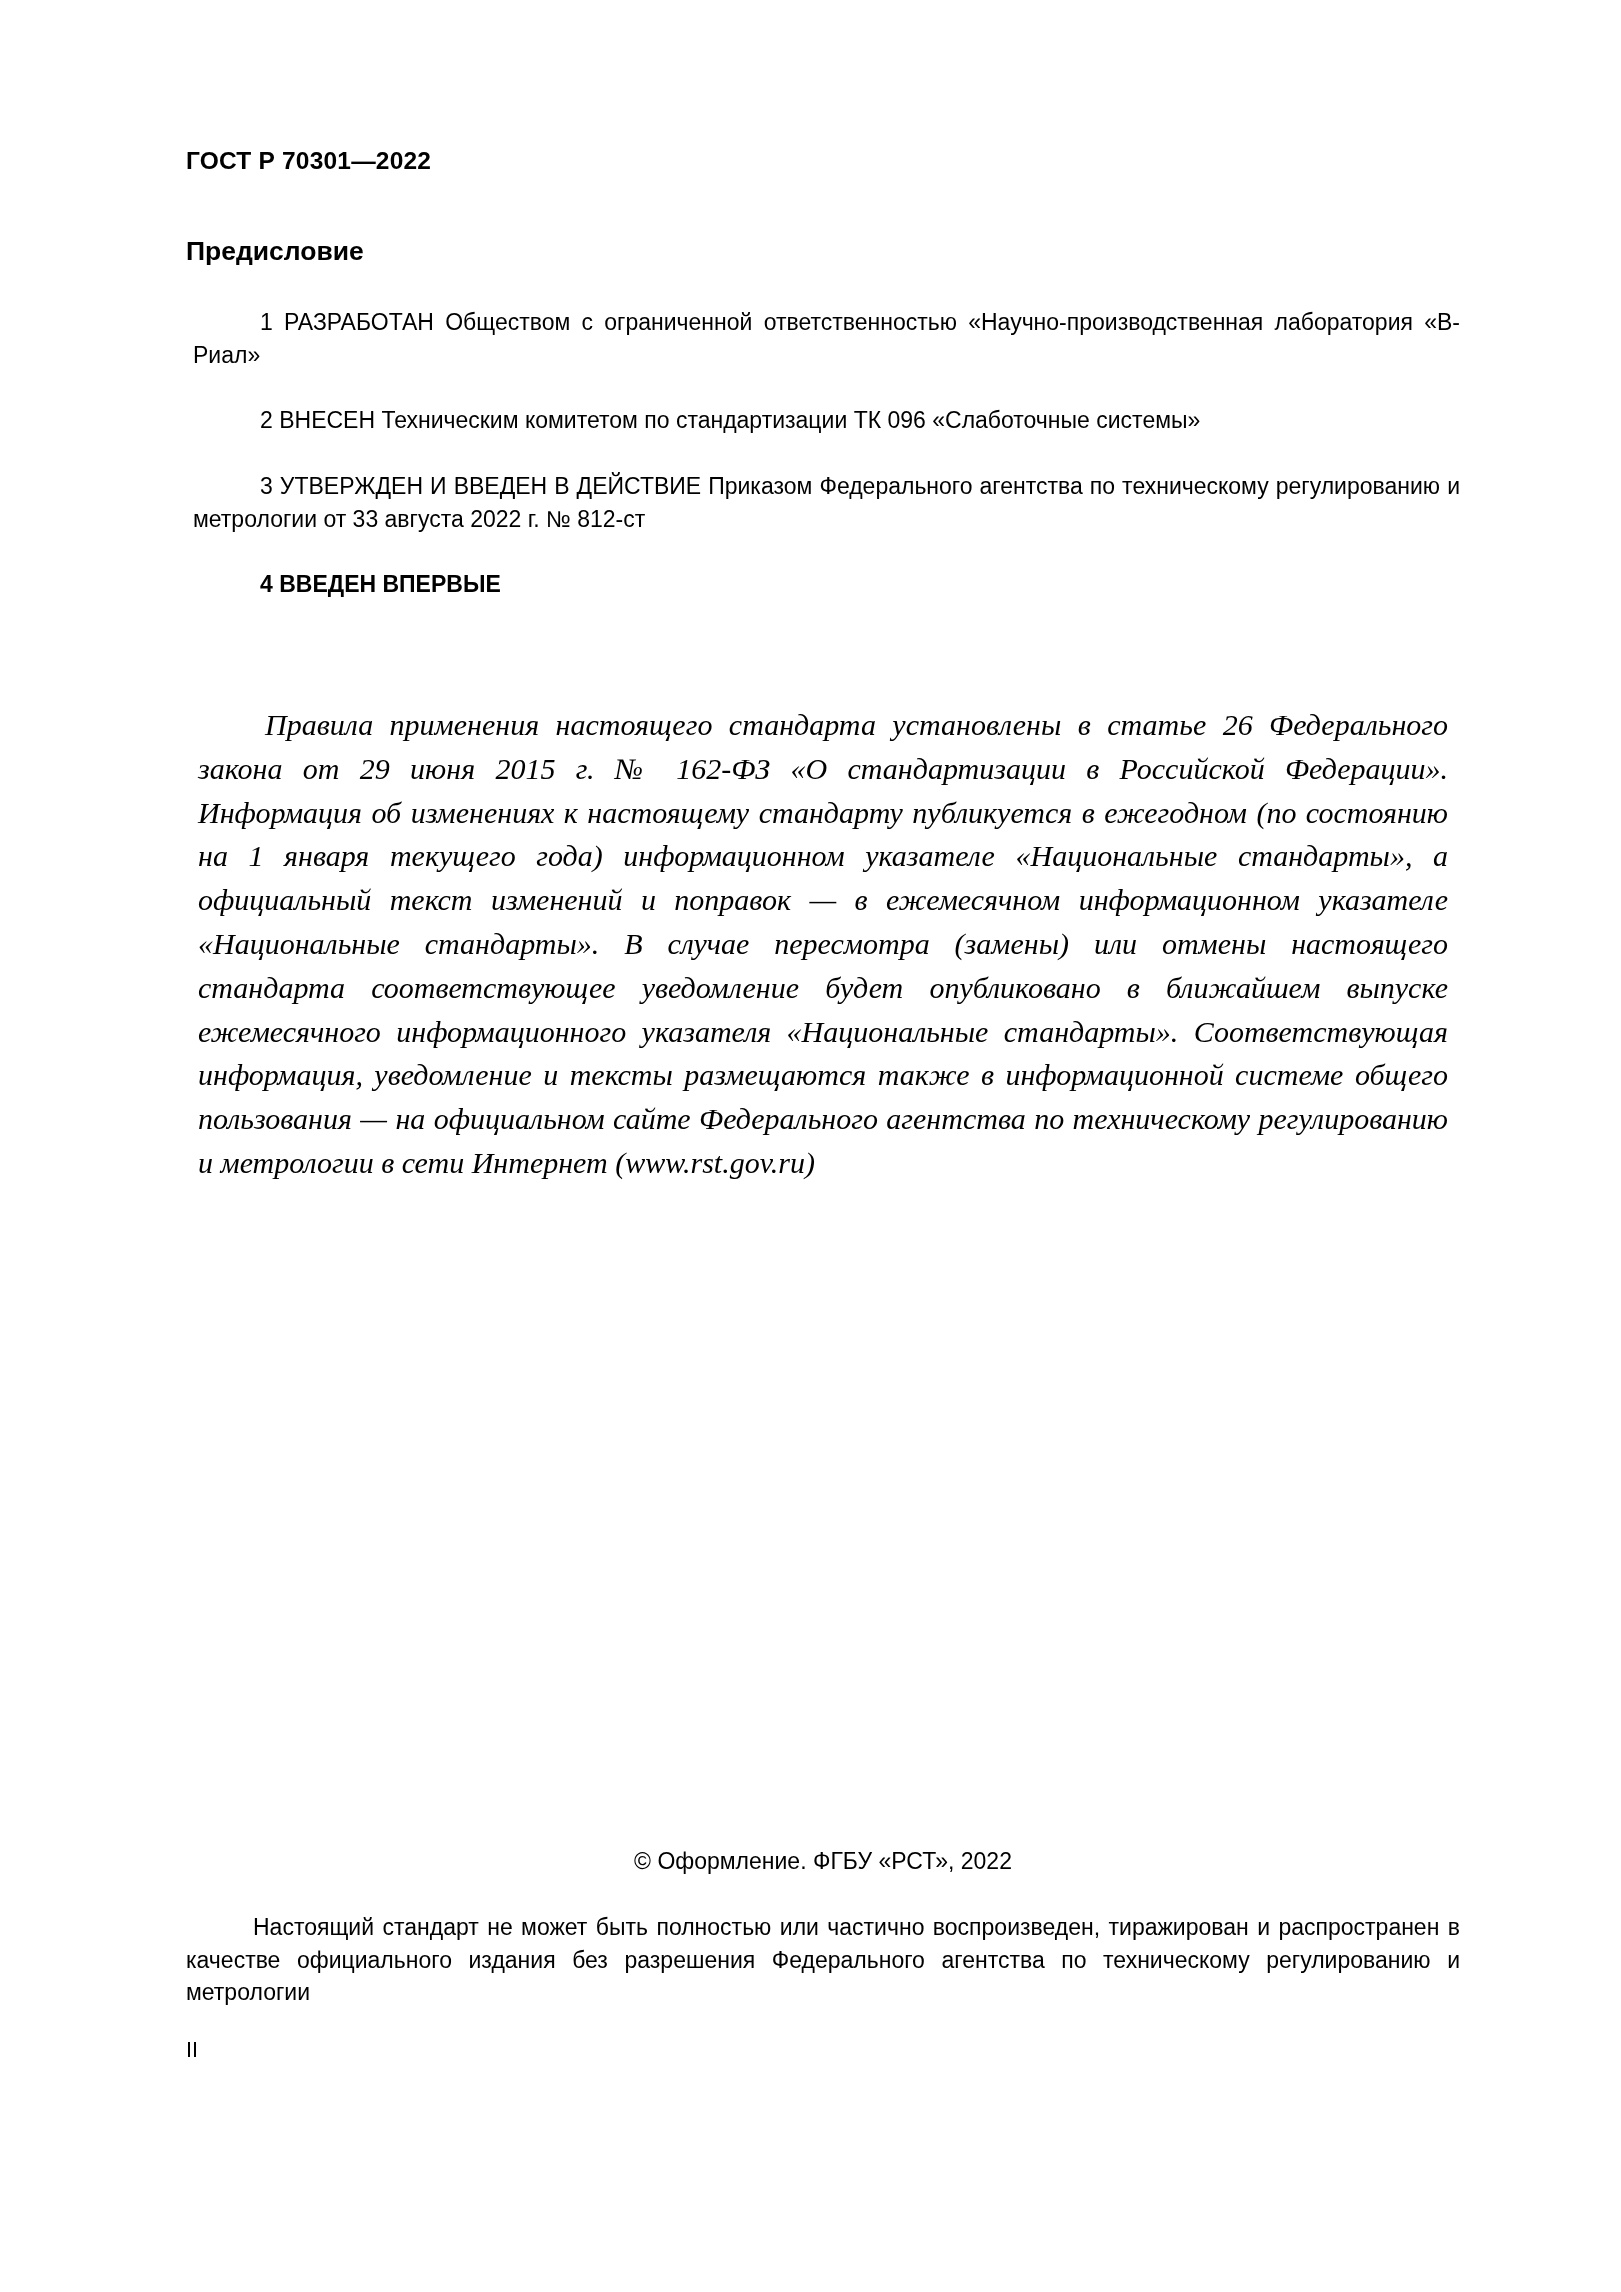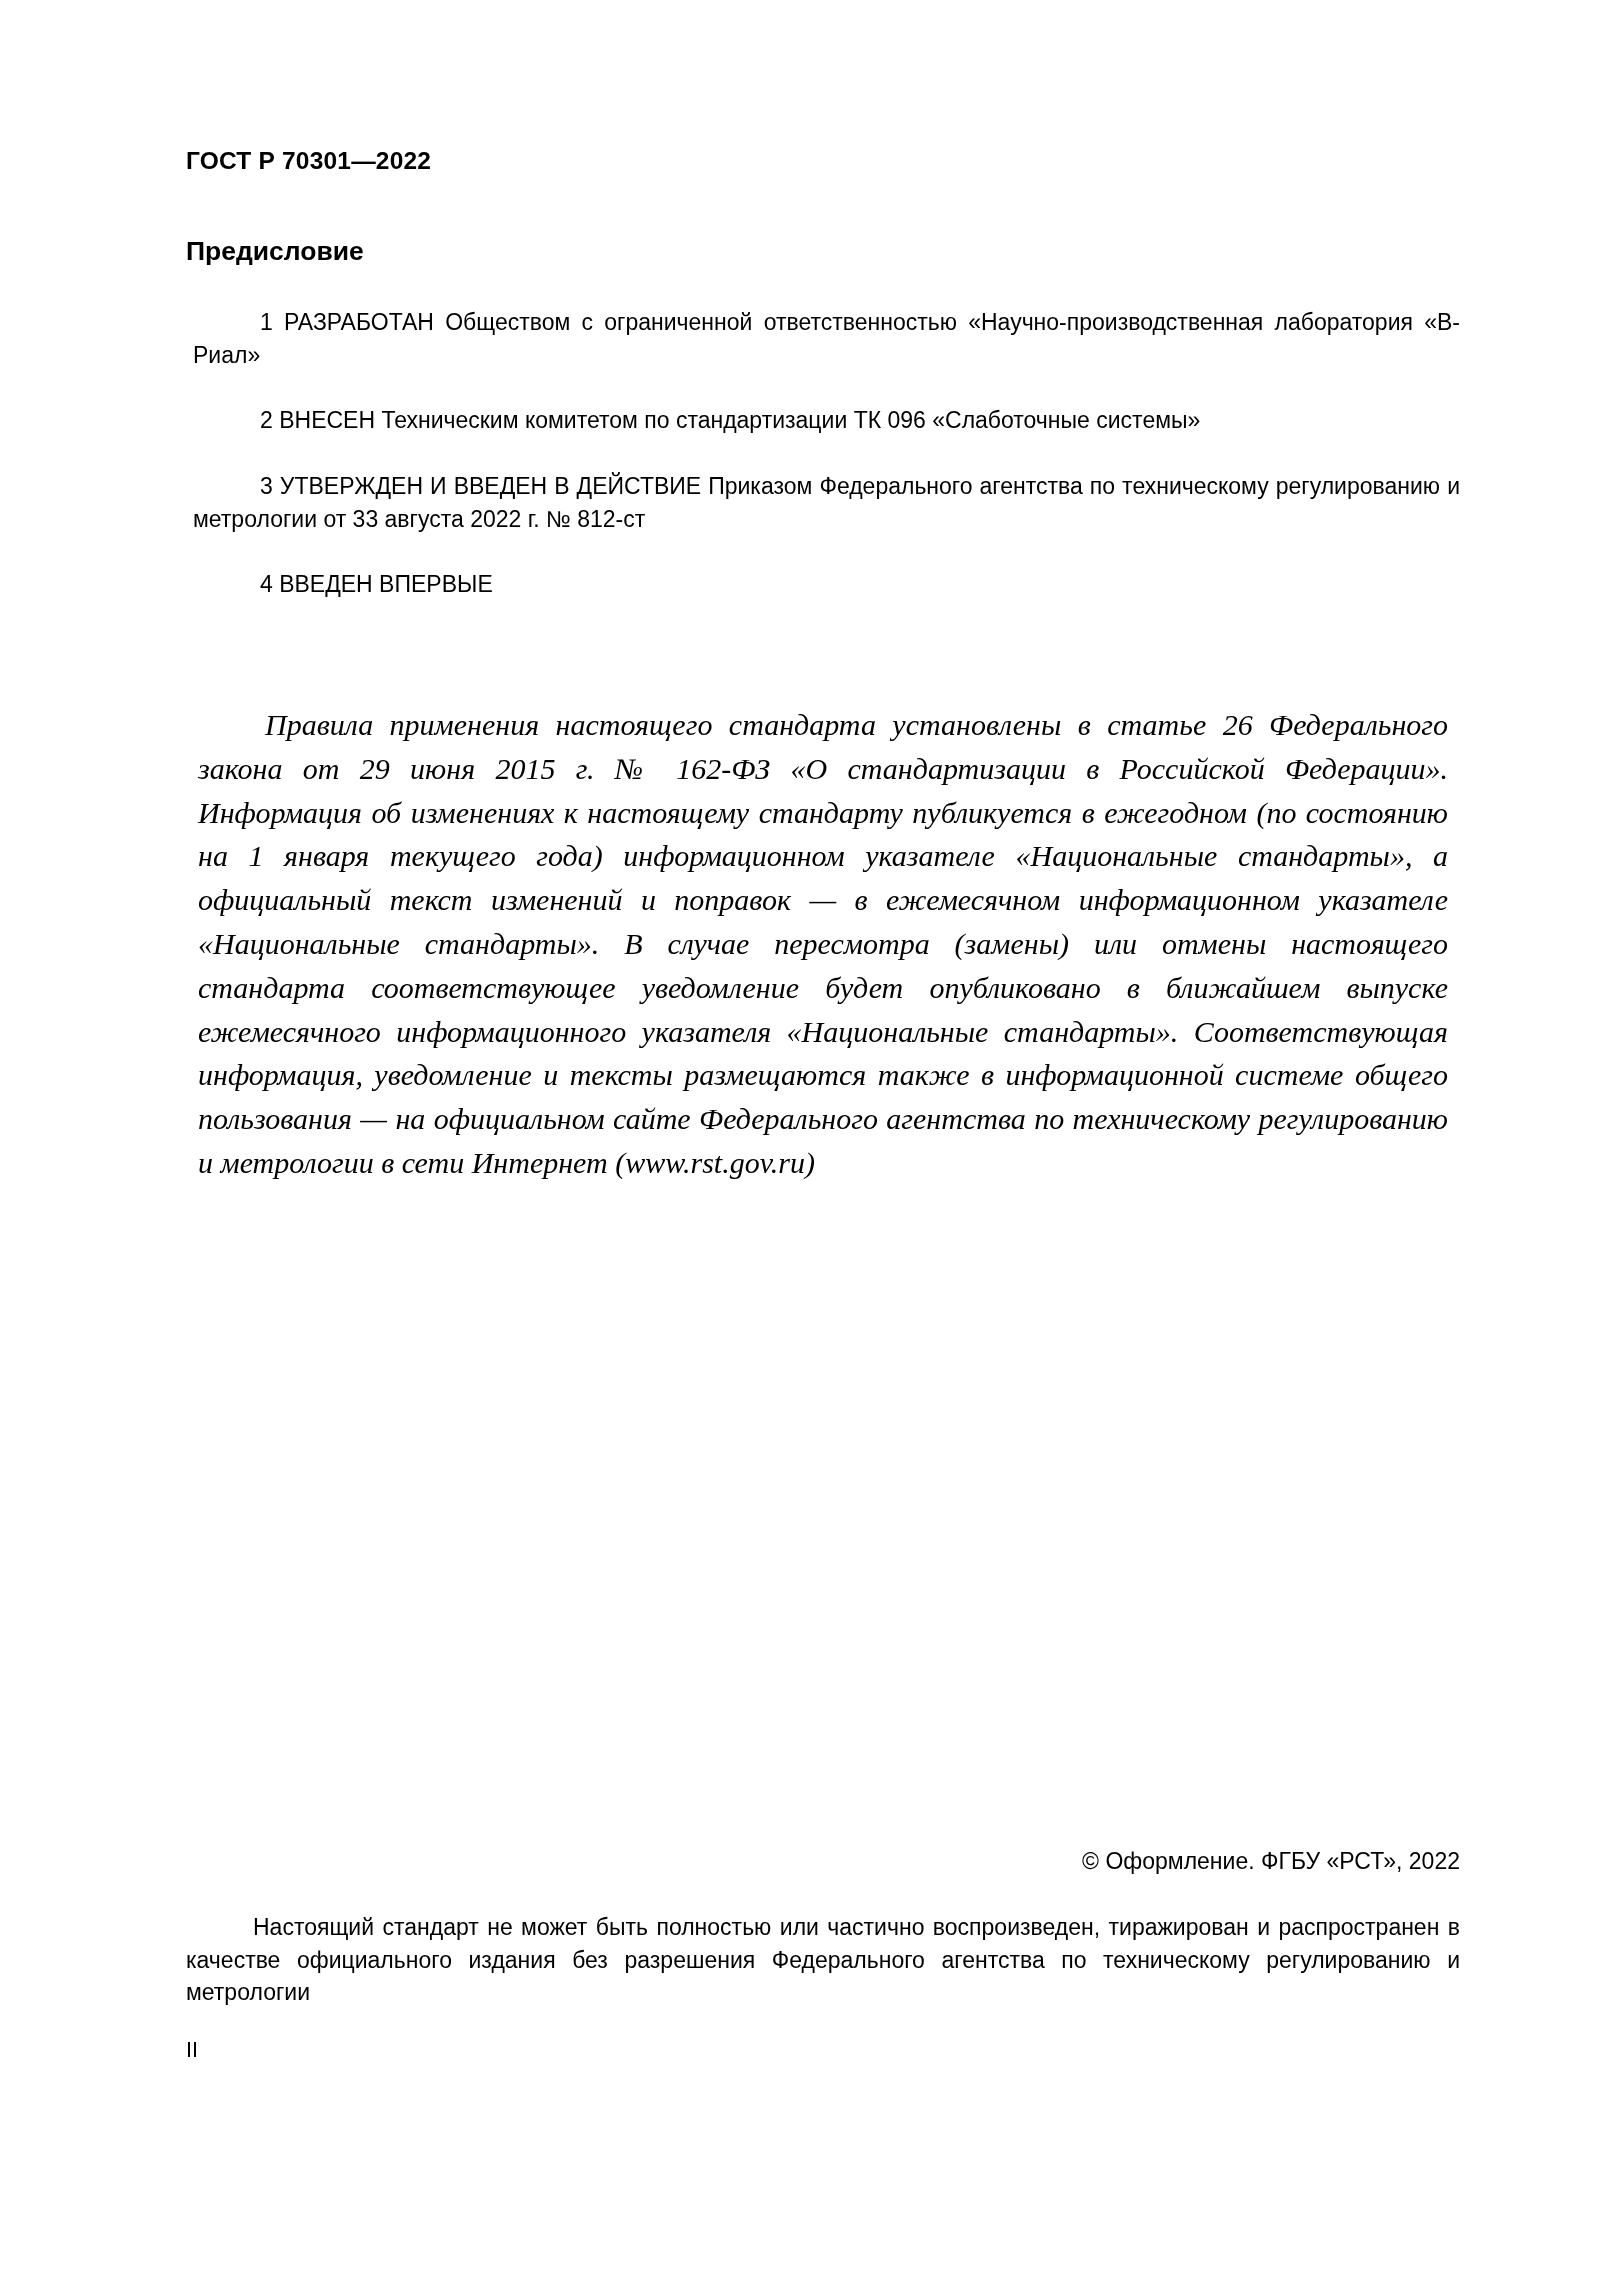--- a/index.html
+++ b/index.html
@@ -38,40 +38,41 @@
   .para {
     font-size: 23px;
     line-height: 1.42;
     text-align: justify;
     text-justify: inter-word;
     margin: 0 0 33px 7px;
     text-indent: 67px;
   }
   .para.last-of-list {
     margin-bottom: 0;
+    font-weight: bold;
   }
   .rules-block {
     margin-top: 102px;
   }
   .rules {
     font-size: 30px;
     line-height: 1.46;
     font-style: italic;
     text-align: justify;
     text-justify: inter-word;
     text-indent: 67px;
     margin: 12px;
     font-family: Liberation Serif, serif;
   }
   .copyright {
     position: absolute;
     left: 186px;
     top: 1848px;
     width: 1274px;
-    text-align: right;
+    text-align: center;
     font-size: 23px;
   }
   .footer-note {
     position: absolute;
     left: 186px;
     top: 1911px;
     width: 1274px;
     font-size: 23px;
     line-height: 1.42;
     text-align: justify;

